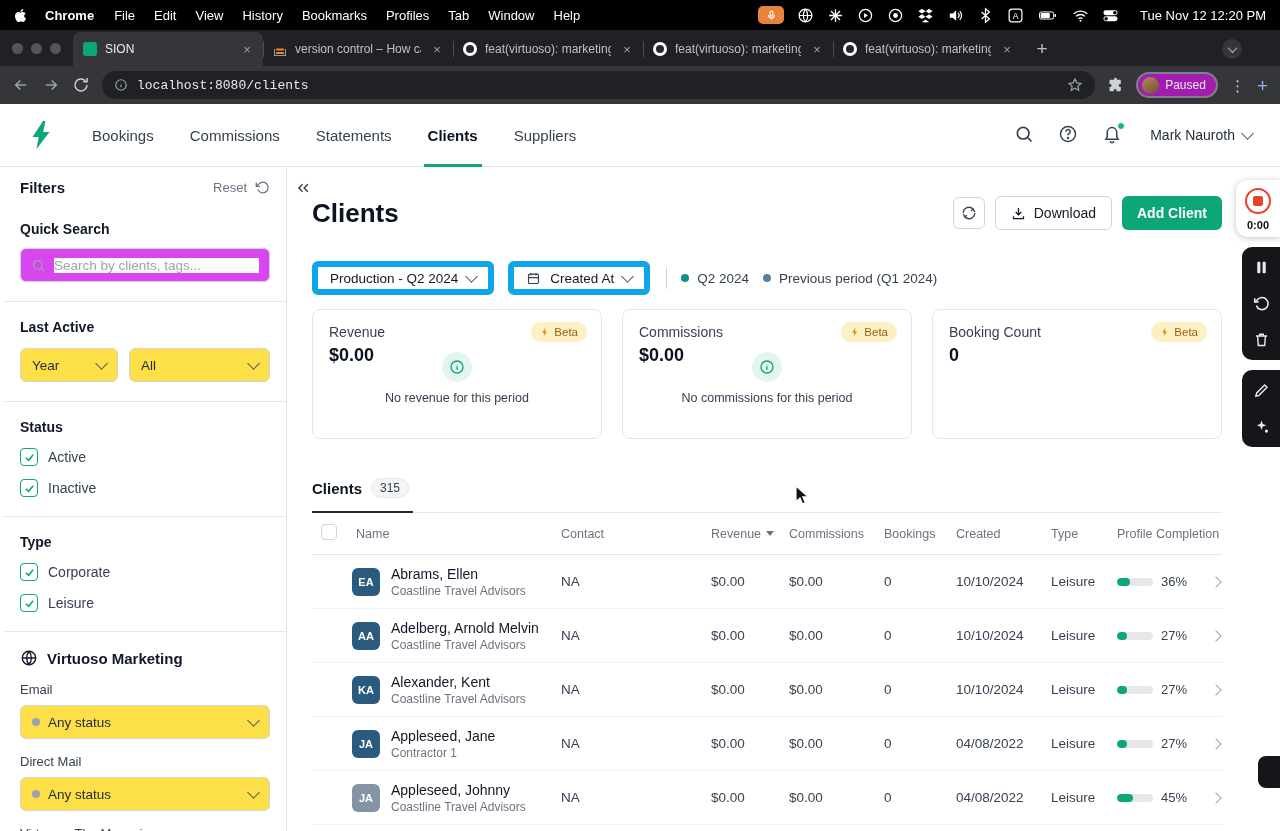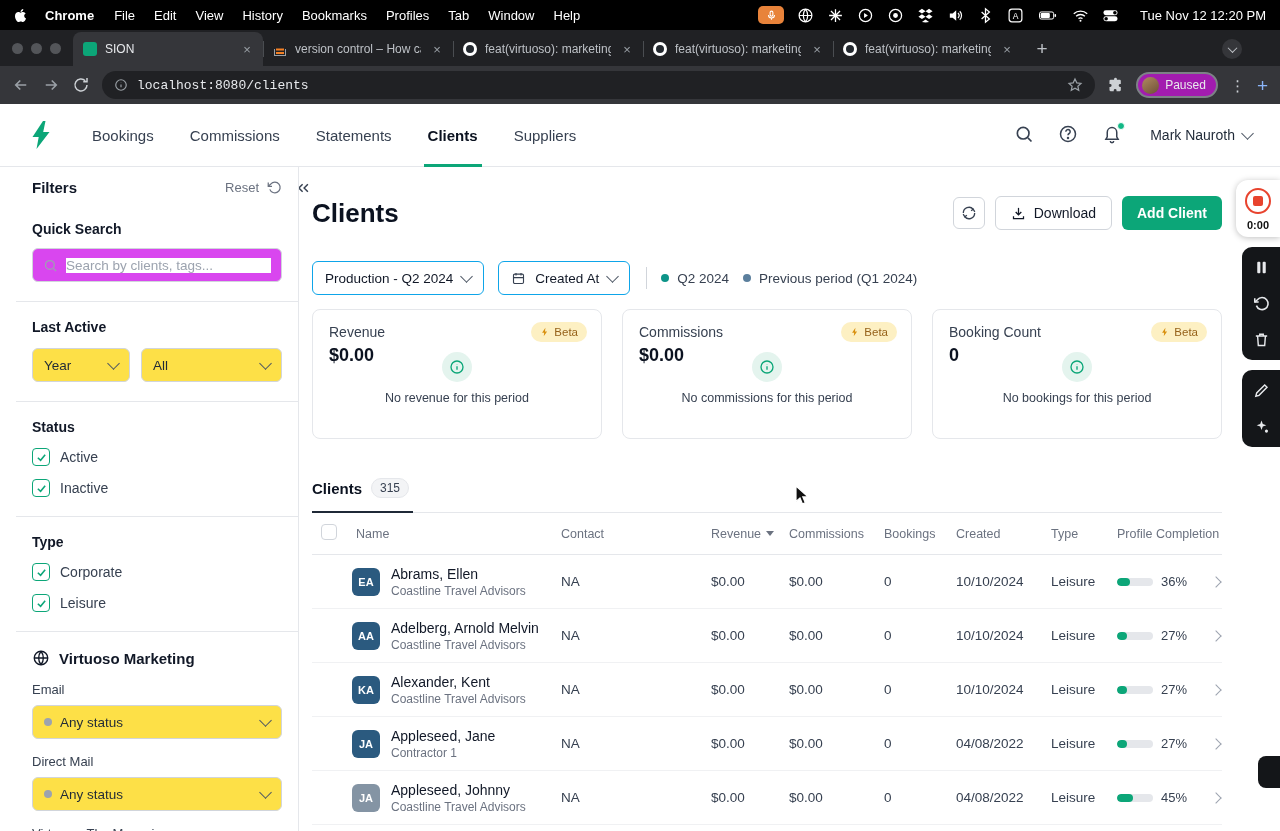--- a/index.html
+++ b/index.html
@@ -61,21 +61,21 @@
   .nav-item.active { color:#0b1220; font-weight:bold; }
   .nav-item.active::after { content:""; position:absolute; left:-4px; right:-4px; bottom:0; height:3px; background:#0ca678; }
   .appnav .spacer { flex:1; }
   .icnbtn { width:22px; height:22px; color:#374151; margin-left:22px; position:relative; }
   .icnbtn svg { width:20px; height:20px; }
   .bell-dot { position:absolute; top:-2px; right:-1px; width:8px; height:8px; background:#12b886; border-radius:50%; border:1.5px solid #fff; }
   .usermenu { display:flex; align-items:center; gap:8px; margin-left:26px; font-size:14px; color:#1f2937; }
   .chev { width:9px; height:9px; border-right:1.7px solid #4b5563; border-bottom:1.7px solid #4b5563; transform:rotate(45deg); margin-top:-3px; }
 
   
-  .sidebar { position:absolute; top:167px; left:16px; bottom:0; width:283px; background:#fff; border-right:1px solid #e5e7eb; padding:12px 16px 0 16px; overflow:hidden; z-index:5; }
+  .sidebar { position:absolute; top:167px; left:4px; bottom:0; width:283px; background:#fff; border-right:1px solid #e5e7eb; padding:12px 16px 0 16px; overflow:hidden; z-index:5; }
   .sb-row { display:flex; align-items:center; justify-content:space-between; }
   .sb-title { font-size:15px; font-weight:bold; color:#111827; }
   .sb-reset { display:flex; align-items:center; gap:8px; color:#6b7280; font-size:13px; }
   .sb-reset svg { width:15px; height:15px; }
   .sb-label { font-size:14px; font-weight:bold; color:#111827; }
   .sb-sublabel { font-size:13px; color:#374151; }
   .sb-div { height:1px; background:#e5e7eb; margin:19px -16px 17px -16px; }
   .inputbox { height:34px; border:1px solid #d1d5db; border-radius:6px; display:flex; align-items:center; gap:8px; padding:0 10px; background:#d946ef; }
   .inputbox svg { width:15px; height:15px; color:#9ca3af; flex:0 0 auto; }
   .inputbox input { border:none; outline:none; flex:1; font-size:13.5px; font-family:inherit; color:#111827; min-width:0; }
@@ -98,21 +98,21 @@
   .page-title { font-size:26px; font-weight:bold; color:#0b1220; }
   .actions { display:flex; align-items:center; gap:10px; }
   .sqbtn { width:32px; height:32px; border:1px solid #d1d5db; border-radius:6px; background:#fff; display:flex; align-items:center; justify-content:center; color:#374151; }
   .sqbtn svg { width:16px; height:16px; }
   .btn { height:34px; border-radius:6px; display:flex; align-items:center; gap:8px; padding:0 15px; font-size:14px; }
   .btn.ghost { border:1px solid #d1d5db; background:#fff; color:#111827; font-weight:500; }
   .btn.ghost svg { width:15px; height:15px; }
   .btn.primary { background:#0ca678; color:#fff; font-weight:bold; border:none; }
 
   .filter-row { display:flex; align-items:center; margin-top:31px; gap:14px; }
-  .fselect { height:34px; border:1px solid #0ea5e9; border-radius:6px; display:flex; align-items:center; gap:9px; padding:0 12px; font-size:13.5px; color:#111827; font-weight:500; background:#fff; }
+  .fselect { height:34px; border:6px solid #0ea5e9; border-radius:6px; display:flex; align-items:center; gap:9px; padding:0 12px; font-size:13.5px; color:#111827; font-weight:500; background:#fff; }
   .fselect svg { width:15px; height:15px; color:#374151; }
   .vdiv { width:1px; height:22px; background:#d1d5db; margin-left:2px; }
   .legend { display:flex; align-items:center; gap:8px; font-size:13.5px; color:#374151; }
   .legend .ldot { width:8px; height:8px; border-radius:50%; }
 
   .cards { display:flex; gap:20px; margin-top:14px; }
   .card { flex:1; border:1px solid #e5e7eb; border-radius:8px; height:130px; padding:14px 16px; position:relative; }
   .card .ctitle { font-size:14px; color:#374151; }
   .card .cvalue { font-size:18px; font-weight:bold; color:#0b1220; margin-top:5px; }
   .beta { position:absolute; top:12px; right:14px; height:20px; background:#fdf0c3; border-radius:10px; display:flex; align-items:center; gap:4px; padding:0 9px; font-size:11.5px; color:#96621a; font-weight:500; }
@@ -530,29 +530,20 @@
     </div>
     <div class="card">
       <div class="ctitle">Booking Count</div>
       <div class="cvalue">0</div>
       <div class="beta">
         <svg viewBox="0 0 24 24" fill="currentColor">
             <path d="M13 2L5 13.5h5L9 22l8-11.5h-5L13 2z"></path>
           </svg>
         <span>Beta</span>
       </div>
-      <div class="cempty">
-        <span class="info-circle">
-            <svg viewBox="0 0 24 24" fill="none" stroke="currentColor" stroke-width="2">
-              <circle cx="12" cy="12" r="9"></circle>
-              <path d="M12 11v5M12 7.5v.5"></path>
-            </svg>
-          </span>
-        <span class="etxt">No bookings for this period</span>
-      </div>
     </div>
   </div>
 
   <div class="tabrow">
     <div class="seg-tab">
       <span class="tl">Clients</span>
       <span class="count-badge">315</span>
     </div>
   </div>
 

